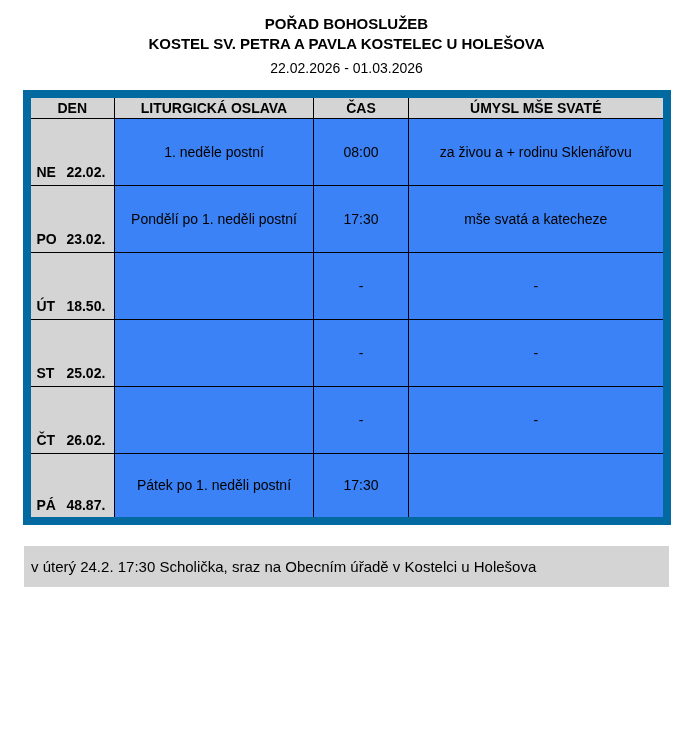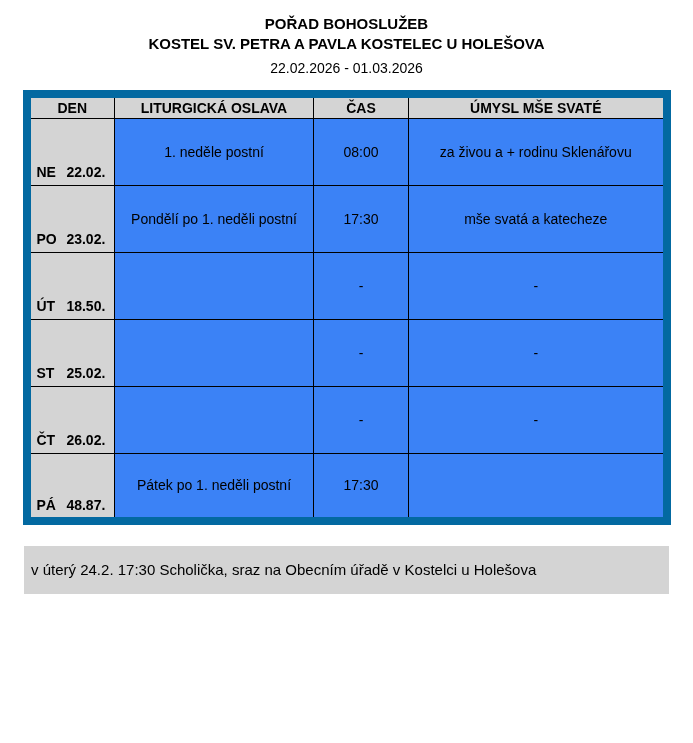--- a/index.html
+++ b/index.html
@@ -70,21 +70,21 @@
     min-width: 26px;
     margin-top: 39px;
   }
   .den-date {
     display: inline-block;
   }
   .footer-note {
     width: 645px;
     margin: 21px auto 0 auto;
     background: #d4d4d4;
-    height: 48px;
+    height: 41px;
     display: flex;
     align-items: center;
     padding-left: 7px;
     font-size: 15px;
     font-weight: normal;
     text-align: center;
   }
 </style>
 </head>
 <body>

